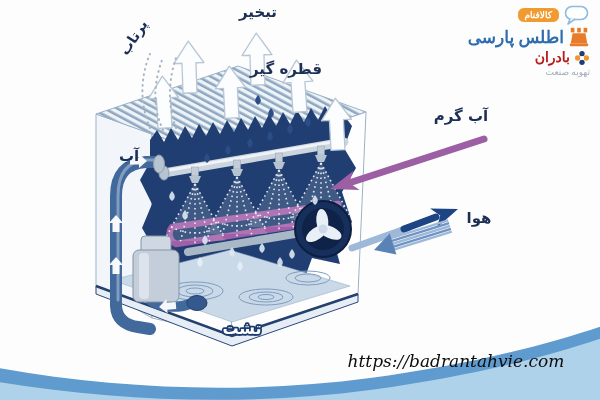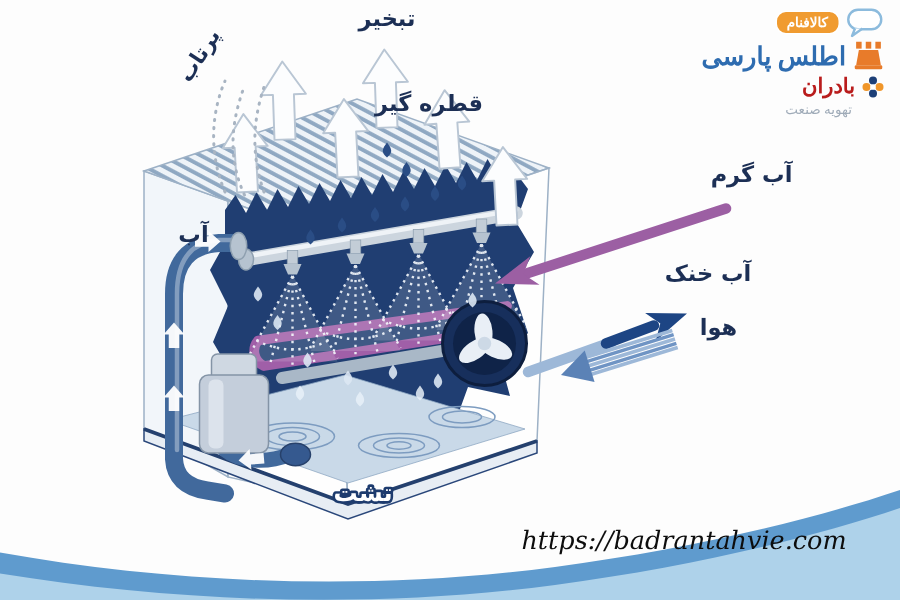--- a/index.html
+++ b/index.html
@@ -22,21 +22,21 @@
     position:absolute;right:10px;top:5px;direction:rtl;
     display:flex;flex-direction:column;align-items:flex-start;gap:1px;font-family:Liberation Serif, serif;
   }
   .brand-row{display:flex;align-items:center;gap:4px;}
   .atlas-badge{
     background:#f09b30;color:#fff;font-size:9px;font-weight:bold;
     padding:2px 7px;border-radius:7px;border:1px solid #fff;
   }
   .atlas-name{color:#2e6cb0;font-size:17px;font-weight:bold;}
   .badran-name{color:#b91c1c;font-size:14px;font-weight:bold;}
-  .badran-sub{color:#9fabb8;font-size:9px;margin-right:22px;}
+  .badran-sub{color:#9fabb8;font-size:9px;}
 </style>
 </head>
 <body>
 
 <div id="stage">
 
   <svg id="art" viewBox="0 0 600 400">
     <defs>
       <pattern id="hatch" width="6" height="6" patternUnits="userSpaceOnUse" patternTransform="rotate(-62)">
         <rect width="6" height="6" fill="#eef3f8"></rect>
@@ -234,22 +234,21 @@
       <polygon points="374,250 389.8,233.6 396.4,254.6" fill="#5b82b6"></polygon>
     </g>
 
     <text x="242" y="334" text-anchor="middle" font-family="DejaVu Sans, sans-serif" font-size="16" font-weight="bold" fill="#ffffff" stroke="#1d3b6e" stroke-width="3.5" paint-order="stroke" stroke-linejoin="round">تشت</text>
   </svg>
 
   <div class="lbl" style="left:232px;top:4px;width:52px;">تبخیر</div>
   <div class="lbl lbl-partab" style="left:108px;top:30px;width:52px;font-size:14px;">پرتاب</div>
   <div class="lbl" style="left:250px;top:61px;width:72px;">قطره گیر</div>
   <div class="lbl" style="left:112px;top:148px;width:34px;">آب</div>
-  <div class="lbl" style="left:428px;top:108px;width:66px;margin-left:40px;">آب گرم</div>
-  <div class="lbl" style="left:438px;top:174px;width:68px;">آب خنک</div>
+  <div class="lbl" style="left:428px;top:108px;width:66px;">آب گرم</div>
   <div class="lbl" style="left:460px;top:210px;width:38px;">هوا</div>
 
   <div class="branding">
     <div class="brand-row">
       <svg width="26" height="20" viewBox="0 0 26 20">
         <rect x="1.5" y="1.5" width="22" height="13" rx="6.5" fill="#ffffff" stroke="#8cbbdd" stroke-width="1.6"></rect>
         <path d="M6,14 L4,19 L11,14" fill="#ffffff" stroke="#8cbbdd" stroke-width="1.6" stroke-linejoin="round"></path>
       </svg>
       <span class="atlas-badge">کالافنام</span>
     </div>

